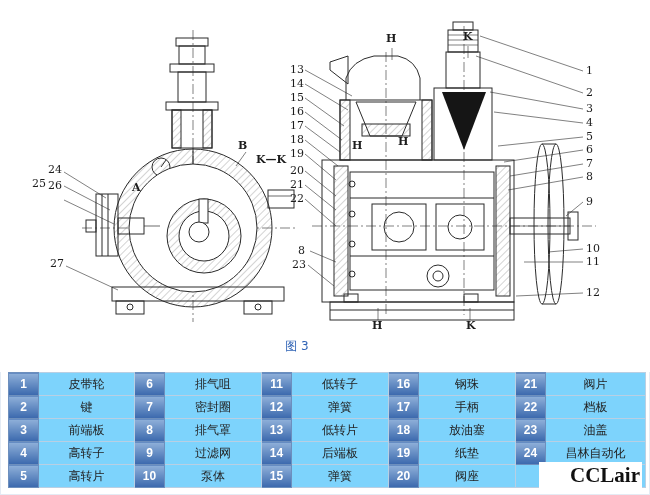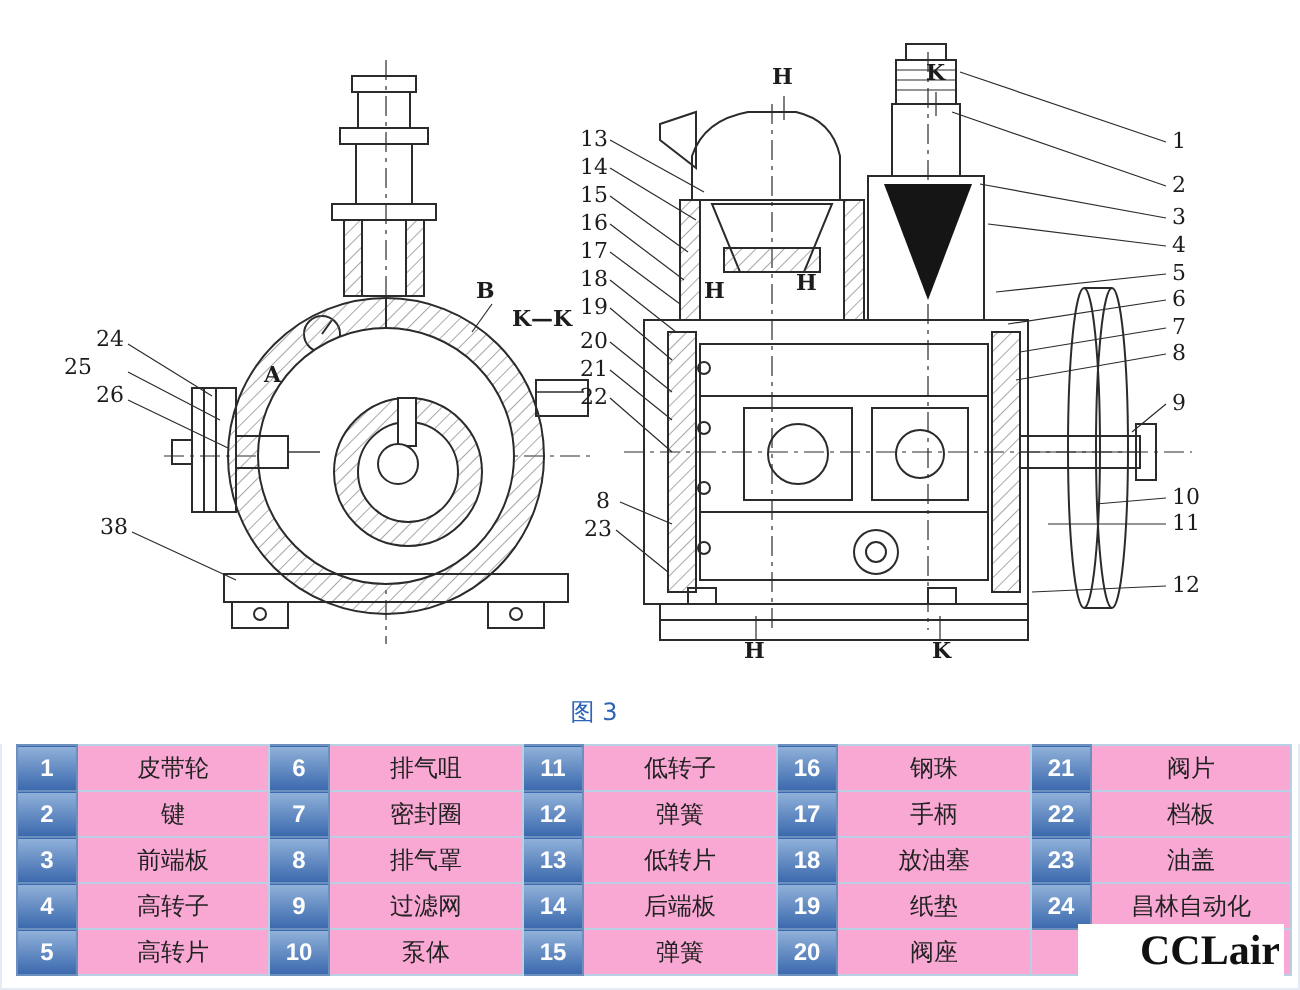--- a/index.html
+++ b/index.html
@@ -10,28 +10,28 @@
     box-shadow: inset 0 0 0 1px #e4ebf4;
   }
   .figure { position:relative; width:650px; height:372px; background:#fff; }
   .figure svg { position:absolute; left:0; top:0; }
   .callout {
     position:absolute; font:11px "DejaVu Serif",serif; color:#1c1c1c;
     line-height:1; white-space:nowrap;
   }
   .letter { font-weight:bold; font-size:11px; }
   .caption {
-    position:absolute; left:0; top:348px; width:594px; text-align:center;
+    position:absolute; left:0; top:338px; width:594px; text-align:center;
     font:12px "DejaVu Sans",sans-serif; color:var(--caption-blue,#2f63b5);
   }
   .table-wrap { position:absolute; left:8px; top:372px; width:634px; }
   table.parts { border-collapse:collapse; table-layout:fixed; width:634px; }
   table.parts td {
     border:1px solid var(--table-border,#b9cfe3); height:23px; text-align:center;
-    font-size:12px; color:#222; background:#f9a8d4; overflow:hidden; padding:0 2px;
+    font-size:12px; color:#222; background:#7dd3fc; overflow:hidden; padding:0 2px;
   }
   table.parts td.no-cell {
     background:linear-gradient(to bottom, var(--number-cell-top,#8fb0d9), var(--number-cell-bottom,#3a68ad));
     color:#fff; font-weight:bold; border:1px solid var(--number-cell-border,#6d8fbd);
     font-size:12px;
   }
   .watermark {
     position:absolute; right:0; bottom:0; height:26px; padding:0 2px 0 8px;
     background:#fff; display:flex; align-items:center; gap:5px; z-index:5;
   }
@@ -178,22 +178,22 @@
 
         <line x1="392" y1="48" x2="392" y2="60" stroke-width="0.6"></line>
         <line x1="468" y1="46" x2="468" y2="58" stroke-width="0.6"></line>
         <line x1="378" y1="320" x2="378" y2="308" stroke-width="0.6"></line>
         <line x1="470" y1="320" x2="470" y2="308" stroke-width="0.6"></line>
       </g>
     </svg>
 
     <span class="callout" style="left:48px;top:164px">24</span>
     <span class="callout" style="left:32px;top:178px">25</span>
-    <span class="callout" style="left:48px;top:192px">26</span>
-    <span class="callout" style="left:50px;top:258px">38</span>
+    <span class="callout" style="left:48px;top:180px">26</span>
+    <span class="callout" style="left:50px;top:258px">27</span>
     <span class="callout letter" style="left:132px;top:182px">A</span>
     <span class="callout letter" style="left:238px;top:140px">B</span>
     <span class="callout letter" style="left:256px;top:154px">K—K</span>
 
     <span class="callout" style="left:290px;top:64px">13</span>
     <span class="callout" style="left:290px;top:78px">14</span>
     <span class="callout" style="left:290px;top:92px">15</span>
     <span class="callout" style="left:290px;top:106px">16</span>
     <span class="callout" style="left:290px;top:120px">17</span>
     <span class="callout" style="left:290px;top:134px">18</span>

